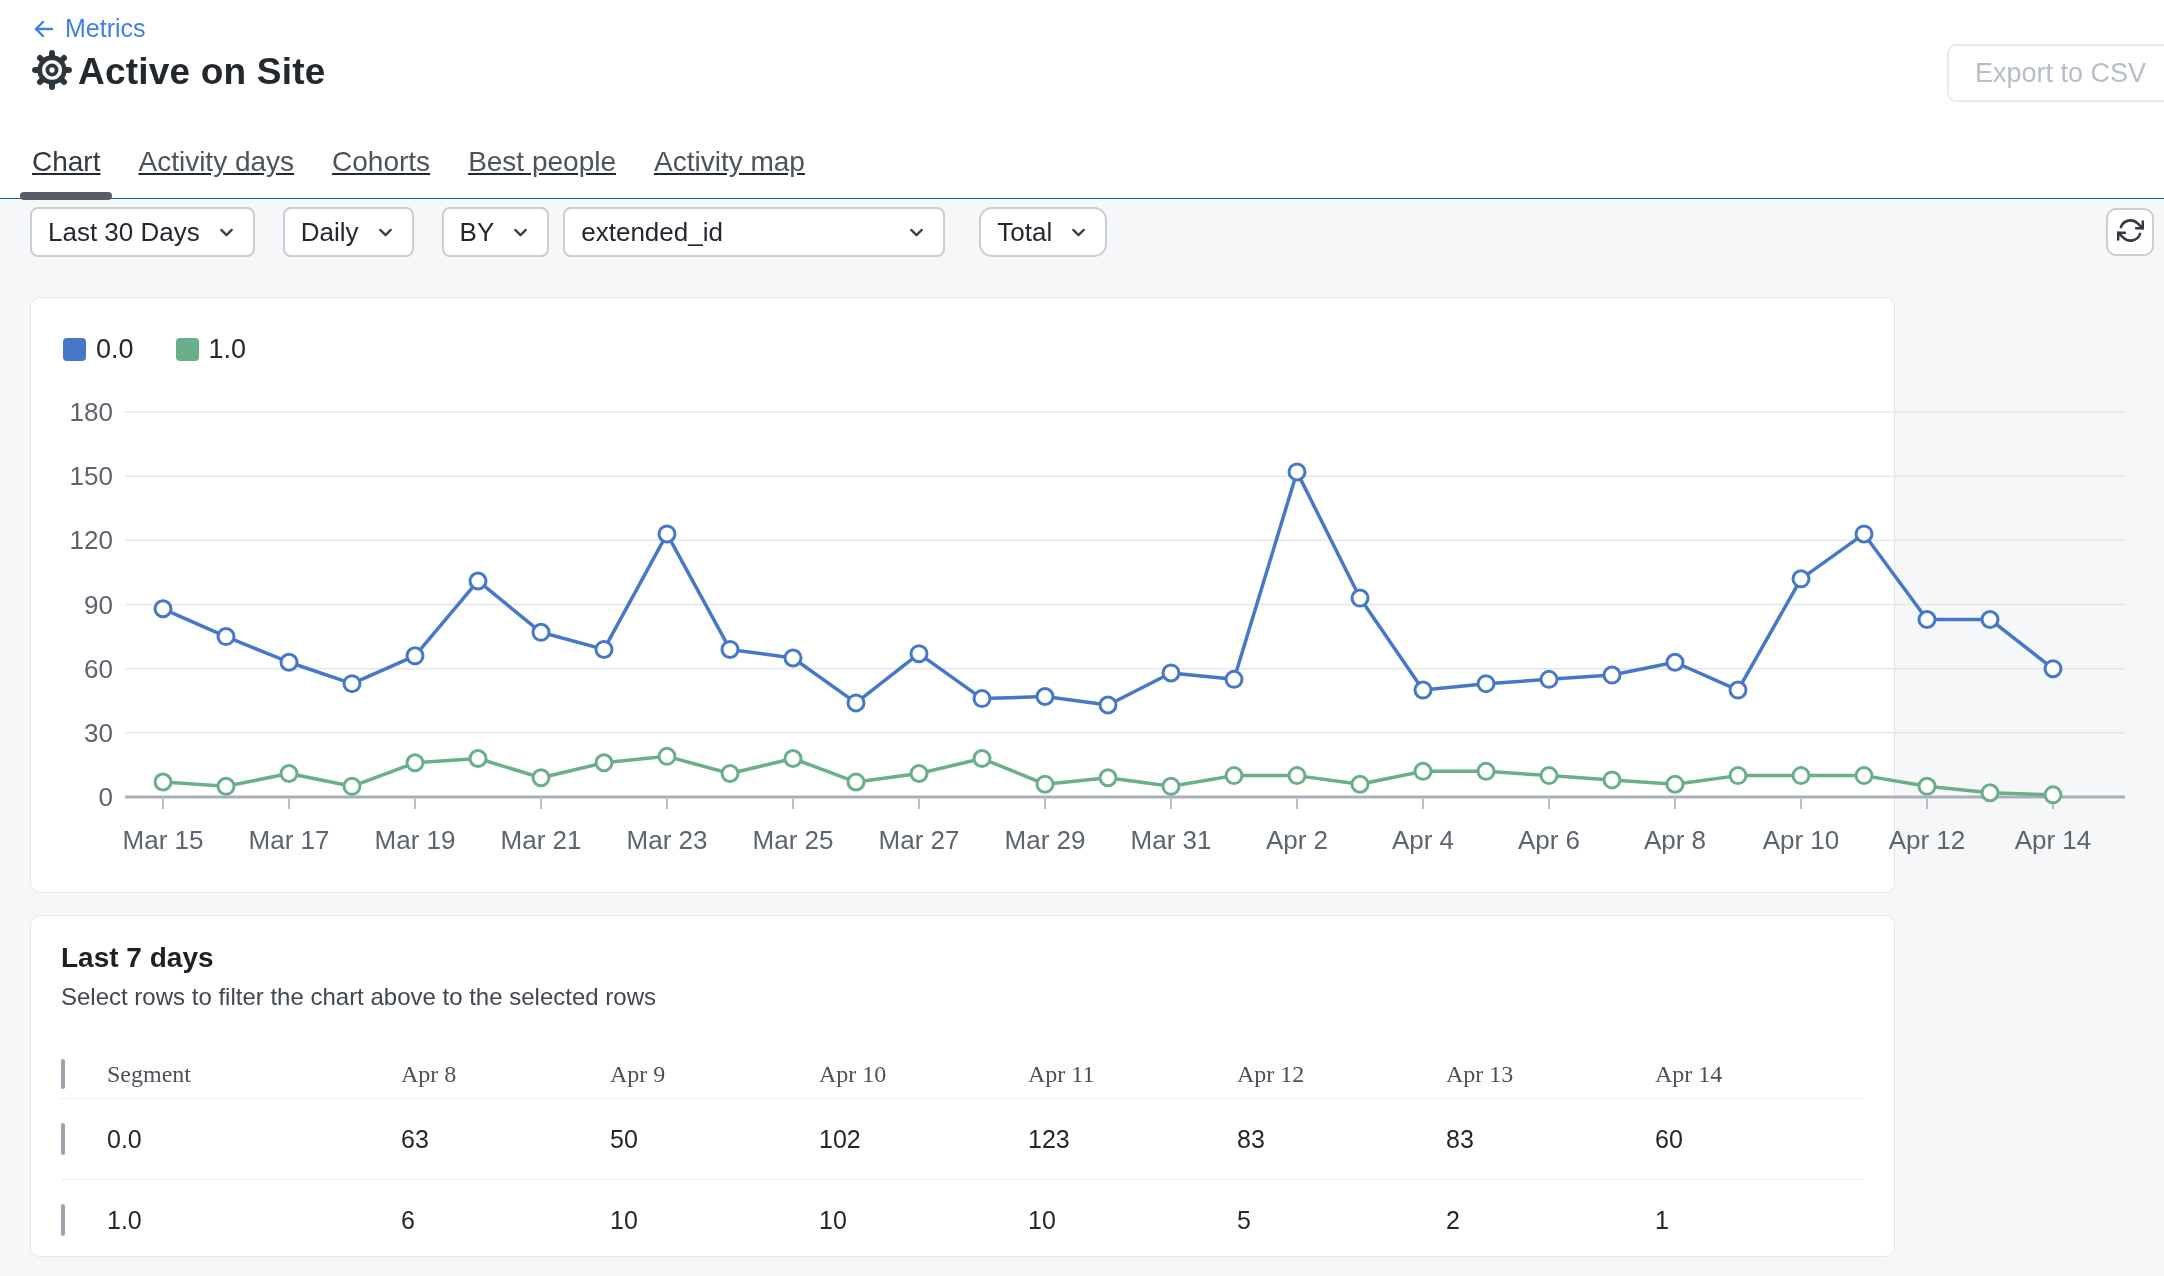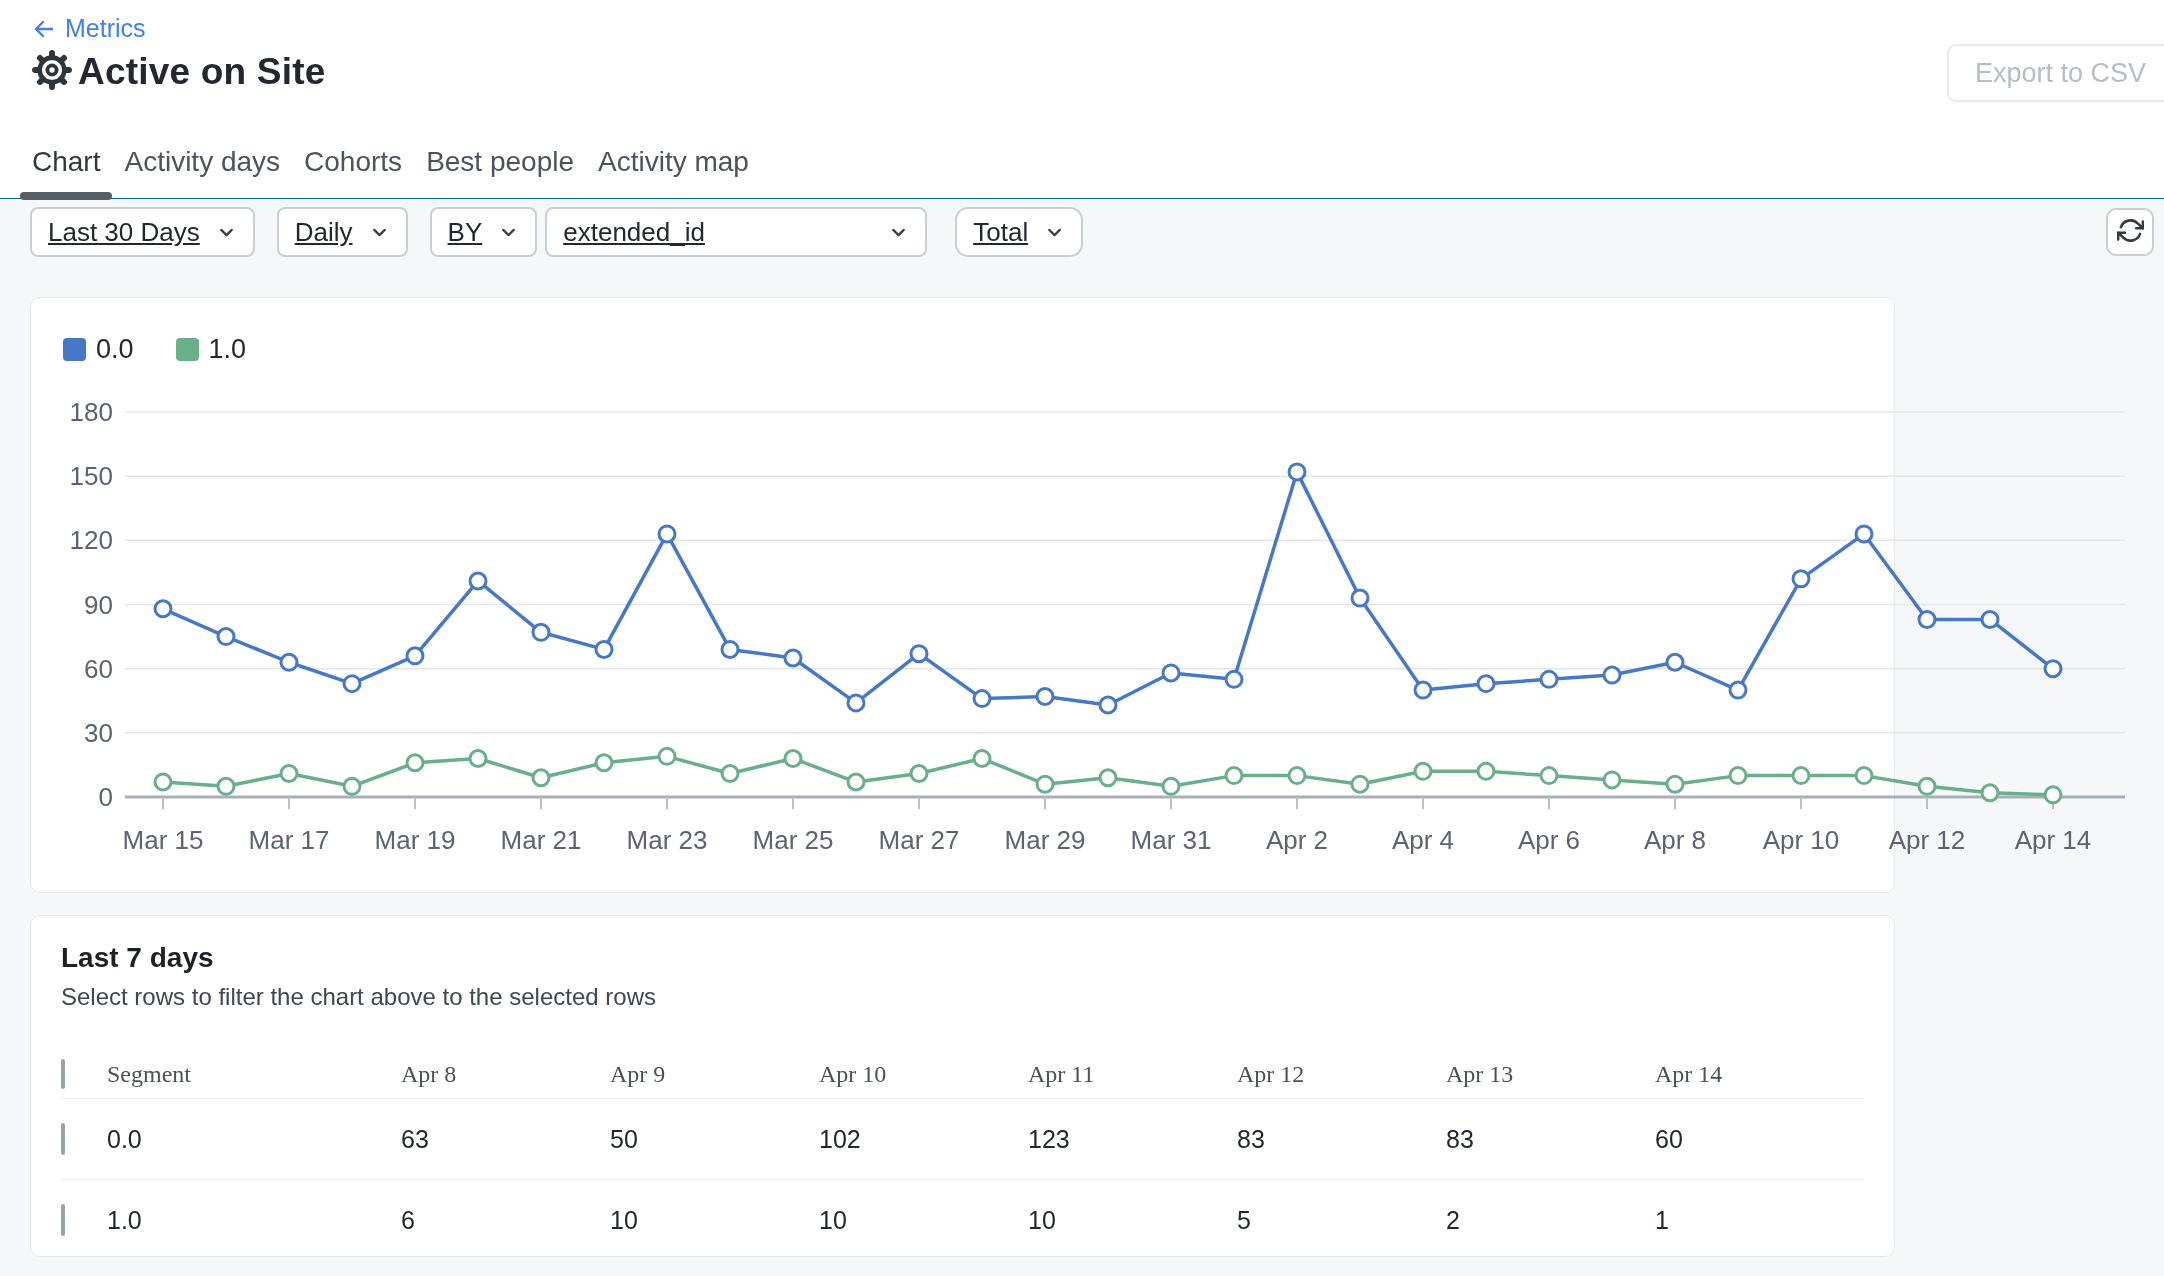--- a/index.html
+++ b/index.html
@@ -30,39 +30,38 @@
   .page-title { font-size:37px; font-weight:700; color:#23272e; letter-spacing:.2px; }
   .export-btn {
     position:absolute; top:44px; right:-10px;
     height:58px; padding:0 26px;
     background:#fff; border:2px solid #e8ebee; border-radius:9px;
     color:#b6bdc6; font-size:27px;
     display:flex; align-items:center;
   }
   .tabs {
     position:absolute; bottom:0; left:20px;
-    display:flex; 
+    display:flex; gap:14px;text-decoration:underline;
   }
   .tab {
     position:relative;
     padding:0 12px 20px 12px;
     font-size:28px; color:#4d535b; cursor:pointer;
   }
   .tab.active { color:#33383f; }
   .tab.active::after {
     content:""; position:absolute; left:0; right:0; bottom:-2px;
     height:8px; background:#585e66; border-radius:5px;
   }
   
   .toolbar {
     margin:8px 10px 0 30px;
     height:50px;
-    display:flex; align-items:flex-end; gap:22px;
+    display:flex; align-items:flex-end; gap:28px;
     position:relative;
-    text-decoration:underline;
   }
   .select {
     height:50px;
     border:2px solid #c9ced5; border-radius:8px; background:#fff;
     display:inline-flex; align-items:center; gap:16px;
     padding:0 16px;
     font-size:26px; color:#23272e; cursor:pointer;
   }
   .select.wide { width:382px; justify-content:space-between; margin-left:-14px; }
   .select.total { margin-left:6px;border-radius:13px; }

